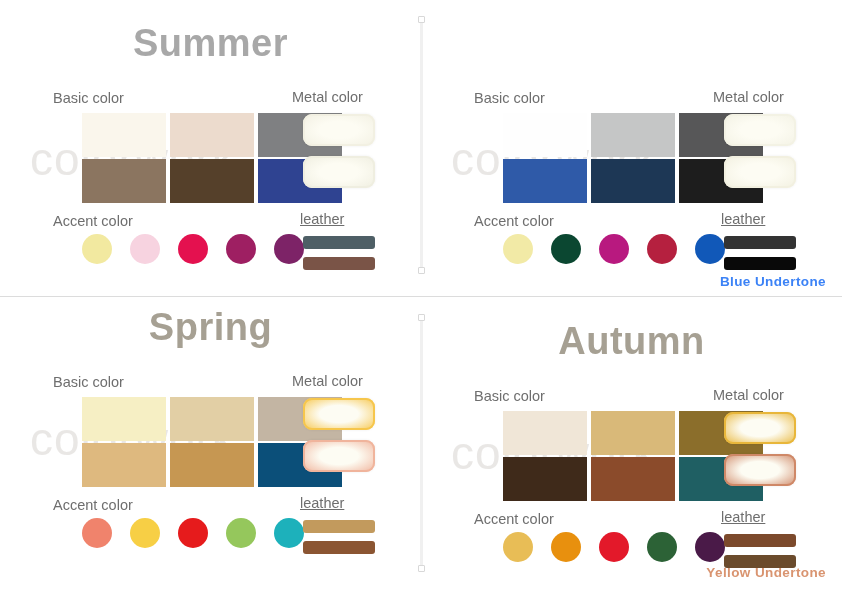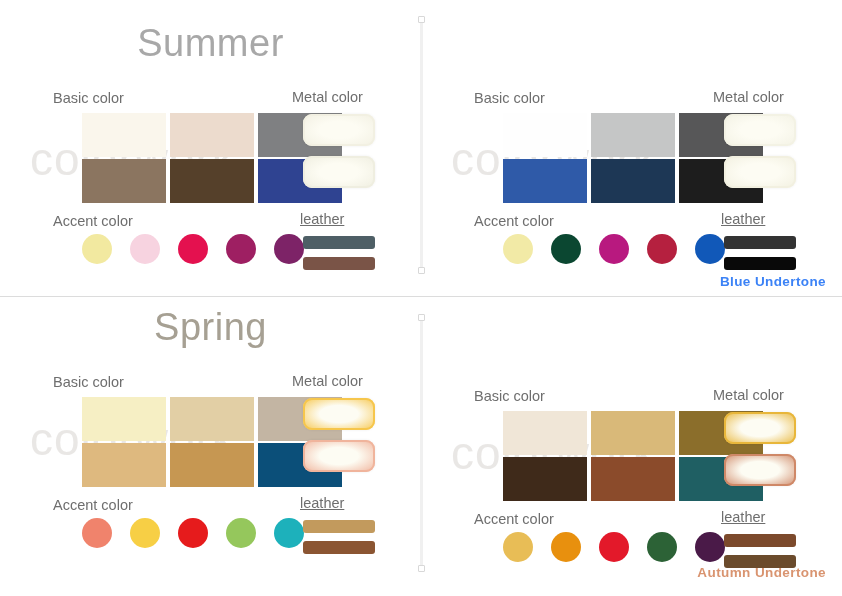--- a/index.html
+++ b/index.html
@@ -31,21 +31,21 @@
   
   .quad { position: absolute; width: 421px; height: 298px; }
   .q-summer { left: 0;   top: 0; }
   .q-winter { left: 421px; top: 0; }
   .q-spring { left: 0;   top: 284px; }
   .q-autumn { left: 421px; top: 298px; }
 
   .season-title {
     position: absolute; top: 22px; left: 0; width: 421px;
     text-align: center;
-    font-size: 38px; font-weight: normal; letter-spacing: 0.5px;
+    font-size: 38px; font-weight: bold; letter-spacing: 0.5px;
     color: #a8a8a8;
   }
   .q-spring .season-title, .q-autumn .season-title { color: #a6a093; }
 
   
   .watermark {
     position: absolute; left: 30px; top: 132px;
     font-size: 46px; font-weight: 500; letter-spacing: 1px;
     color: rgba(215,211,208,0.55);
     pointer-events: none; user-select: none; white-space: nowrap;
@@ -199,20 +199,21 @@
         <div class="accent-dot" style="background: rgb(230, 27, 28);"></div>
         <div class="accent-dot" style="background: rgb(149, 199, 92);"></div>
         <div class="accent-dot" style="background: rgb(29, 177, 187);"></div>
       </div>
       <div class="leather-col">
         <div class="leather-bar" style="background: rgb(194, 154, 93);"></div>
         <div class="leather-bar" style="background: rgb(139, 85, 50);"></div>
       </div>
     </div>
   <div class="quad q-autumn">
+      <div class="season-title">Autumn</div>
       <div class="watermark">colorwork</div>
       <div class="lbl lbl-basic">Basic color</div>
       <div class="lbl lbl-metal">Metal color</div>
       <div class="lbl lbl-accent">Accent color</div>
       <div class="lbl lbl-leather">leather</div>
       <div class="basic-grid">
         <div class="basic-sw" style="background: rgb(240, 230, 215);"></div>
         <div class="basic-sw" style="background: rgb(217, 185, 121);"></div>
         <div class="basic-sw" style="background: rgb(139, 110, 43);"></div>
         <div class="basic-sw" style="background: rgb(63, 42, 26);"></div>
@@ -230,14 +231,14 @@
         <div class="accent-dot" style="background: rgb(44, 98, 54);"></div>
         <div class="accent-dot" style="background: rgb(74, 26, 72);"></div>
       </div>
       <div class="leather-col">
         <div class="leather-bar" style="background: rgb(124, 74, 44);"></div>
         <div class="leather-bar" style="background: rgb(107, 75, 44);"></div>
       </div>
     </div>
 
   <div class="undertone blue">Blue Undertone</div>
-  <div class="undertone yellow">Autumn Undertone</div>
+  <div class="undertone yellow">Yellow Undertone</div>
 </div>
 
 </body></html>

